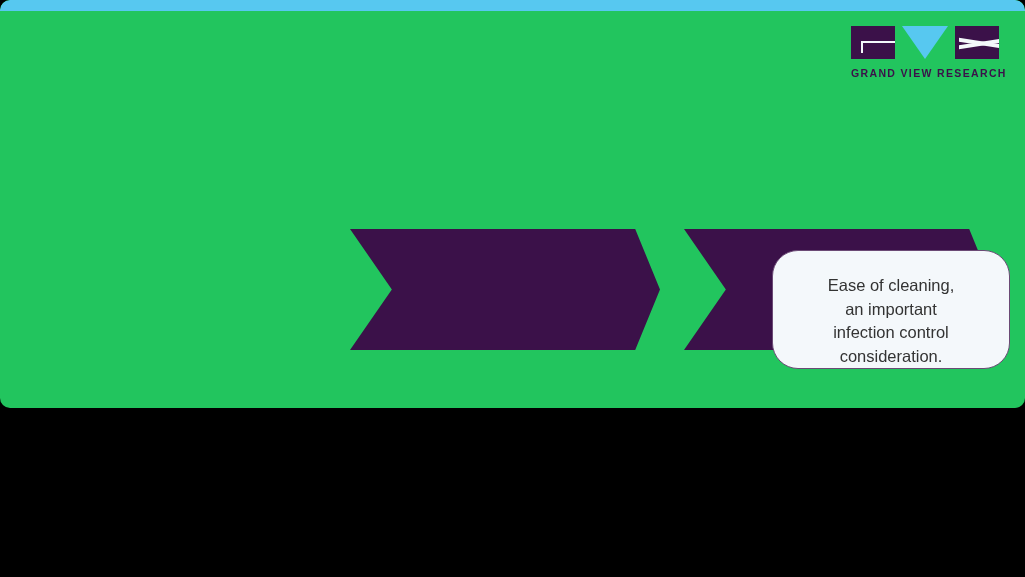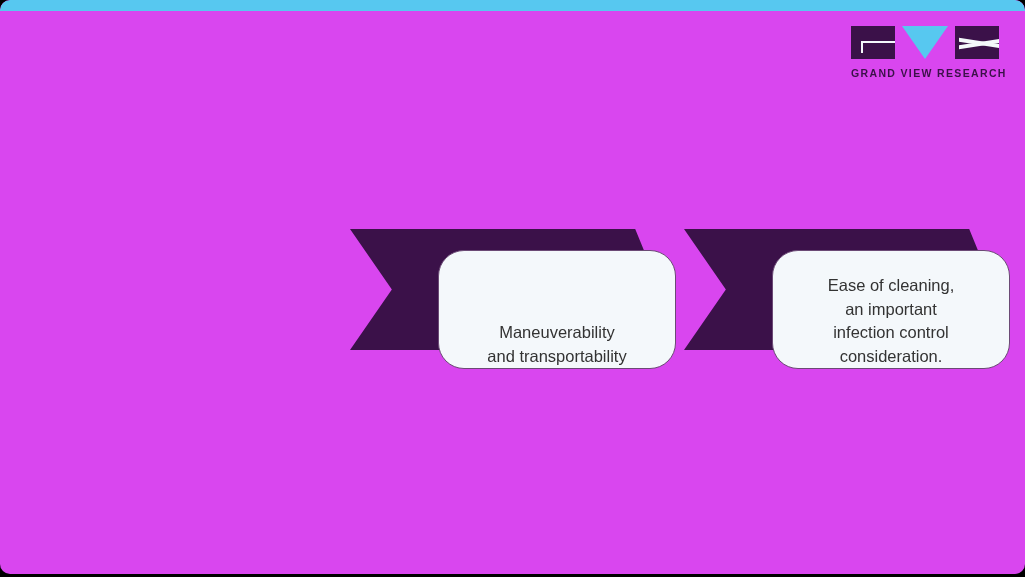--- a/index.html
+++ b/index.html
@@ -12,23 +12,23 @@
     width: 1025px;
     height: 577px;
     overflow: hidden;
     font-family: "Liberation Sans", sans-serif;
   }
 
   
   #slide {
     position: relative;
     width: 1025px;
-    height: 574px;
+    height: 408px;
     box-sizing: border-box;
-    background: #d946ef;
+    background: #22c55e;
     border-radius: 10px;
     overflow: hidden;
   }
 
   
   #accent-bar {
     position: absolute;
     left: 0;
     top: 0;
     width: 100%;
@@ -166,24 +166,20 @@
         <div class="arrow-a"></div>
         <div class="arrow-b"></div>
       </div>
     </div>
     <div id="logo-wordmark">GRAND VIEW RESEARCH</div>
   </div>
 
 
   <div class="group" id="group-1">
     <div class="chevron"></div>
-    <div class="card">
-      <div class="card-text">Maneuverability
-and transportability</div>
-    </div>
   </div>
 
   <div class="group" id="group-2">
     <div class="chevron"></div>
     <div class="card">
       <div class="card-text">Ease of cleaning,
 an important
 infection control
 consideration.</div>
     </div>

